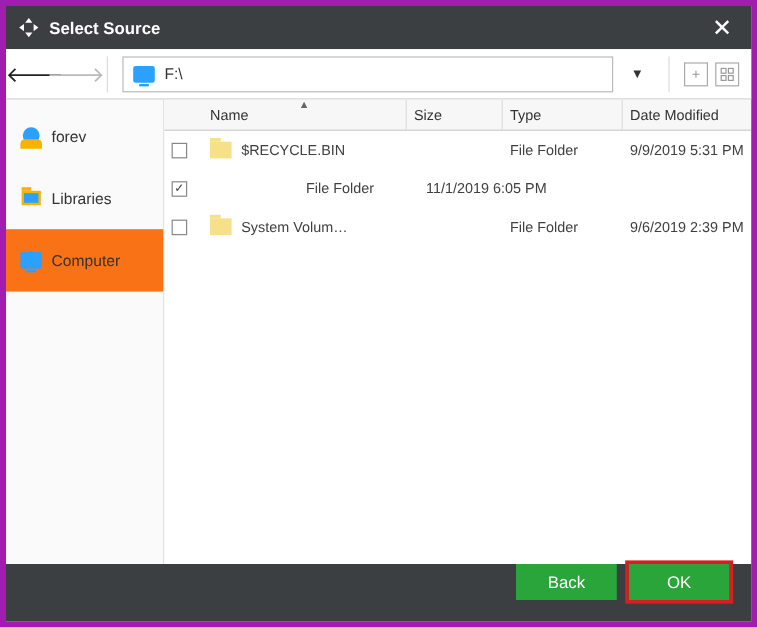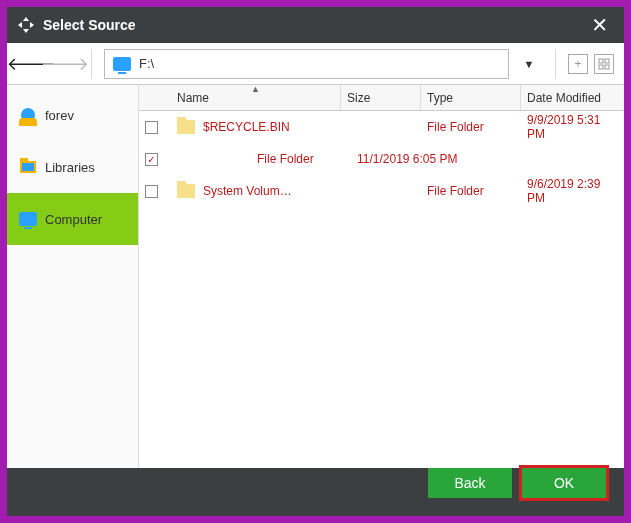--- a/index.html
+++ b/index.html
@@ -1,18 +1,18 @@
 <!DOCTYPE html>
 <html><head>
 <meta charset="utf-8">
 <style>
   * { box-sizing: border-box; margin: 0; padding: 0; font-family: Arial, sans-serif; }
   body { background: #f0f0f0; width: 631px; height: 523px; overflow: hidden; }
   .dialog {
-    width: 631px; height: 523px; border: 7px solid #a21caf;
+    width: 631px; height: 523px; border: 5px solid #a21caf;
     display: flex; flex-direction: column; background: #fff;
   }
   .titlebar {
     height: 36px; background: #3b3f42; color: #fff; display: flex;
     align-items: center; padding: 0 10px; font-size: 14px;
   }
   .titlebar .app-icon { width: 18px; height: 18px; margin-right: 8px; display: flex; align-items: center; justify-content: center;}
   .titlebar .title { flex: 1; font-weight: bold; }
   .titlebar .close { font-size: 20px; cursor: pointer; padding: 0 6px; }
   .toolbar {
@@ -32,42 +32,42 @@
   .tb-icon { width:20px; height:20px; border:1px solid #aaa; display:flex; align-items:center; justify-content:center; font-size:12px; color:#999; cursor:pointer;}
   .body { flex:1; display:flex; overflow:hidden; }
   .sidebar {
     width: 132px; background:#fafafa; border-right:1px solid #ddd;
     display:flex; flex-direction:column; padding-top:4px;
   }
   .side-item {
     height: 52px; display:flex; align-items:center; gap:8px;
     padding: 0 12px; font-size:13px; color:#333; cursor:pointer;
   }
-  .side-item.selected { background:#84cc16; }
+  .side-item.selected { background:#f97316; }
   .side-icon { width:18px; height:18px; display:flex; align-items:center; justify-content:center; }
   .user-icon { width:14px; height:14px; border-radius:50%; background:#2aa0ff; position:relative;}
   .user-icon::after{content:"";position:absolute;bottom:-4px;left:-2px;width:18px;height:8px;background:#f4b400;border-radius:4px 4px 0 0;}
   .lib-icon { width:16px; height:12px; background:#f4b400; position:relative;}
   .lib-icon::before{content:"";position:absolute;top:-3px;left:0;width:8px;height:3px;background:#f4b400;}
   .lib-icon::after{content:"";position:absolute;top:2px;left:2px;width:12px;height:8px;background:#2aa0ff;}
   .filegrid { flex:1; display:flex; flex-direction:column; background:#fff;}
   .fg-header {
     height: 26px; display:flex; align-items:center; font-size:12px; color:#333;
     border-bottom:1px solid #ccc; background:#f7f7f7;
   }
   .col { padding: 0 6px; height:100%; display:flex; align-items:center; border-right:1px solid #ddd;}
   .col-check{ width:32px; border-right:none;}
   .col-name{ width:170px;}
   .col-size{ width:80px;}
   .col-type{ width:100px;}
   .col-date{ flex:1; border-right:none;}
   .fg-header .col-name{ position:relative;}
   .sort-ind{ position:absolute; left:50%; top:-1px; transform:translateX(-50%); font-size:9px; color:#666;}
   .fg-rows{ flex:1; overflow:auto;}
-  .row{ height:32px; display:flex; align-items:center; font-size:12px; color:#b91c1c;}
+  .row{ height:32px; display:flex; align-items:center; font-size:12px; color:#404040;}
   .row .col{ border-right:none;}
   .chk{ width:13px; height:13px; border:1px solid #888; display:inline-flex; align-items:center; justify-content:center; font-size:10px; background:#fff; cursor:pointer;}
   .folder-icon{ width:18px; height:14px; background:#f7e08a; position:relative; margin-right:8px;}
   .folder-icon::before{content:"";position:absolute;top:-3px;left:0;width:9px;height:3px;background:#f7e08a;}
   .name-cell{ display:flex; align-items:center; overflow:hidden; white-space:nowrap; text-overflow:ellipsis;}
   .footer{
     height:48px; background:#3b3f42; display:flex; 
     justify-content:flex-end; gap:10px; padding: 0 18px;
   }
   .btn{

